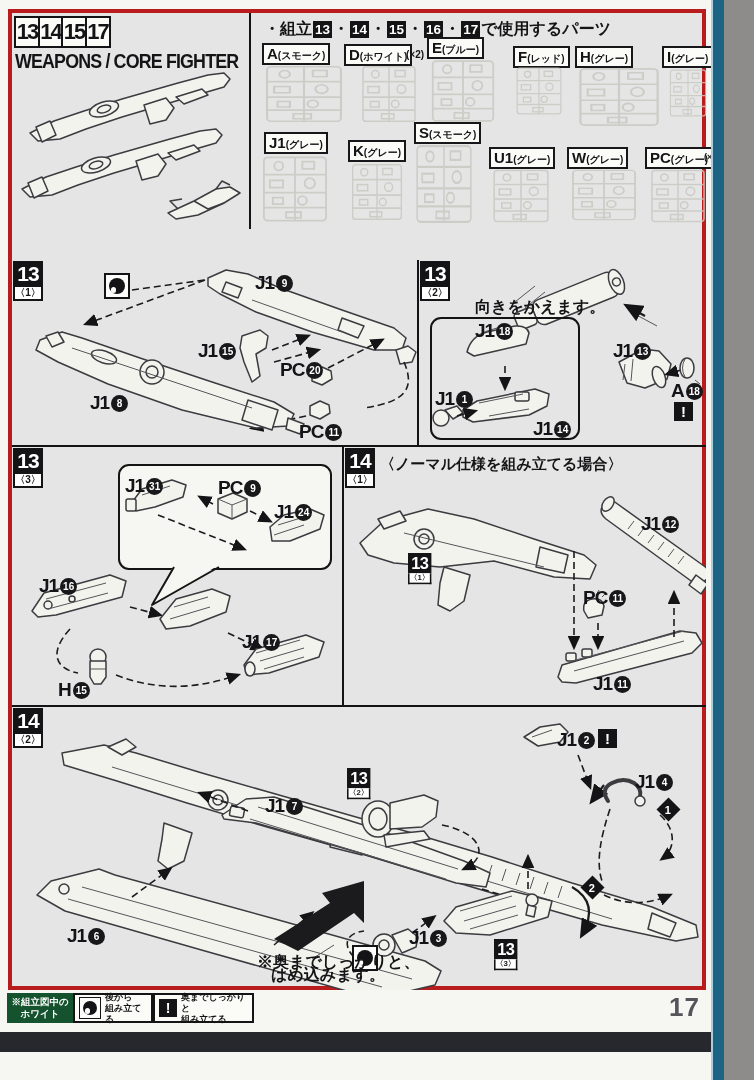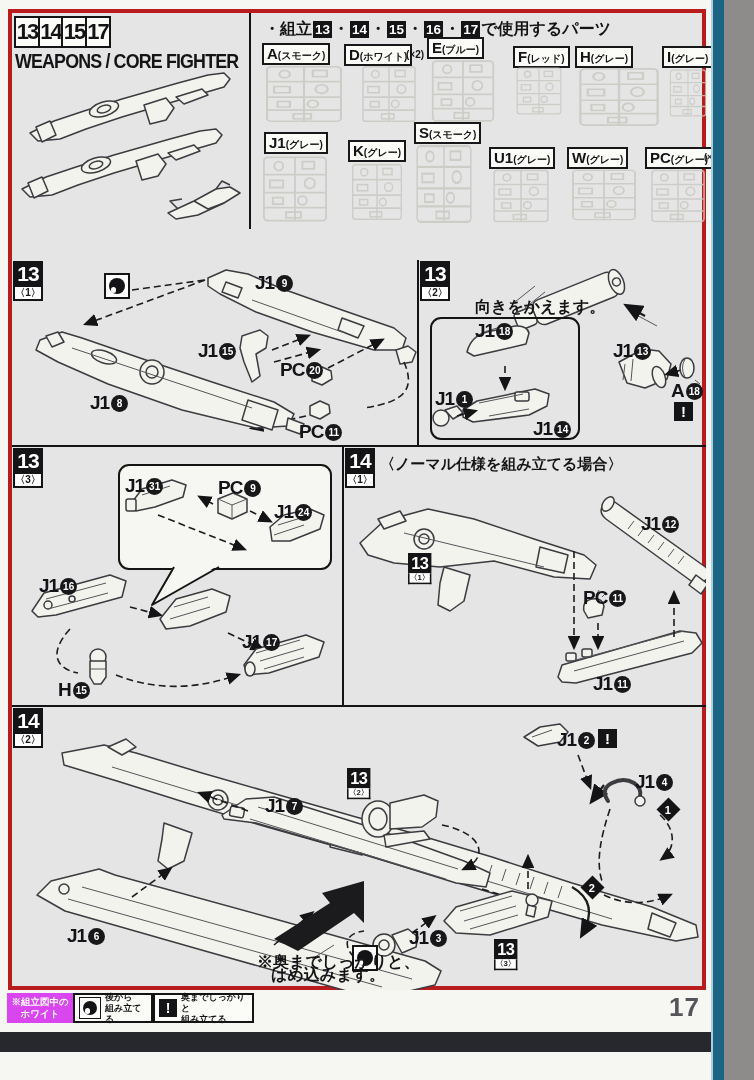--- a/index.html
+++ b/index.html
@@ -35,21 +35,21 @@
   .cnum{display:inline-block;background:#18181b;color:#fff;border-radius:50%;width:17px;height:17px;line-height:17px;font-size:10px;text-align:center;letter-spacing:0;font-weight:bold}
   .warn{position:absolute;width:19px;height:19px;background:#141416;color:#fff;font-weight:bold;font-size:15px;line-height:19px;text-align:center}
   .dia{position:absolute;width:17px;height:17px;background:#141416;transform:rotate(45deg);display:flex;align-items:center;justify-content:center}
   .dia>span{transform:rotate(-45deg);color:#fff;font-weight:bold;font-size:11px}
   .later{position:absolute;width:26px;height:26px;border:2px solid #141416;background:#fdfdfb;display:flex;align-items:center;justify-content:center;box-sizing:border-box}
   .lball{width:16px;height:16px;border-radius:50%;background:#141416;position:relative}
   .lball::after{content:"";position:absolute;left:1.5px;bottom:1.5px;width:5.5px;height:5.5px;border-radius:50%;background:#fdfdfb}
   .ptitle{position:absolute;font-weight:bold;font-size:15px;color:#141416;white-space:nowrap}
   .snote{position:absolute;font-weight:bold;font-size:16px;color:#141416;line-height:13px;white-space:nowrap}
   
-  .leg-title{position:absolute;background:#d946ef;color:#fff;font-size:9.5px;font-weight:bold;text-align:center;line-height:12px;padding:3px 4px;box-sizing:border-box;width:66px;height:30px}
+  .leg-title{position:absolute;background:#14532d;color:#fff;font-size:9.5px;font-weight:bold;text-align:center;line-height:12px;padding:3px 4px;box-sizing:border-box;width:66px;height:30px}
   .leg-item{position:absolute;border:2px solid #141416;background:#fbfbf8;display:flex;align-items:center;gap:4px;padding:0 4px;height:30px;box-sizing:border-box}
   .leg-text{font-size:9px;font-weight:bold;line-height:11px;color:#141416}
   .leg-warn{width:18px;height:18px;background:#141416;color:#fff;font-weight:bold;font-size:14px;line-height:18px;text-align:center;flex:0 0 auto}
   .leg-later{width:22px;height:22px;border:1.5px solid #141416;background:#fdfdfb;display:flex;align-items:center;justify-content:center;flex:0 0 auto;box-sizing:border-box}
   .leg-later .lball{width:14px;height:14px}
   .pagenum{position:absolute;font-size:26px;font-weight:bold;color:#54555a;letter-spacing:1px}
   .botbar{position:absolute;left:0;top:1032px;width:711px;height:20px;background:#26282d}
   
   .ln{fill:#f3f3ee;stroke:#3b3b40;stroke-width:1.5;stroke-linejoin:round}
   .ln2{fill:none;stroke:#55555a;stroke-width:1}

